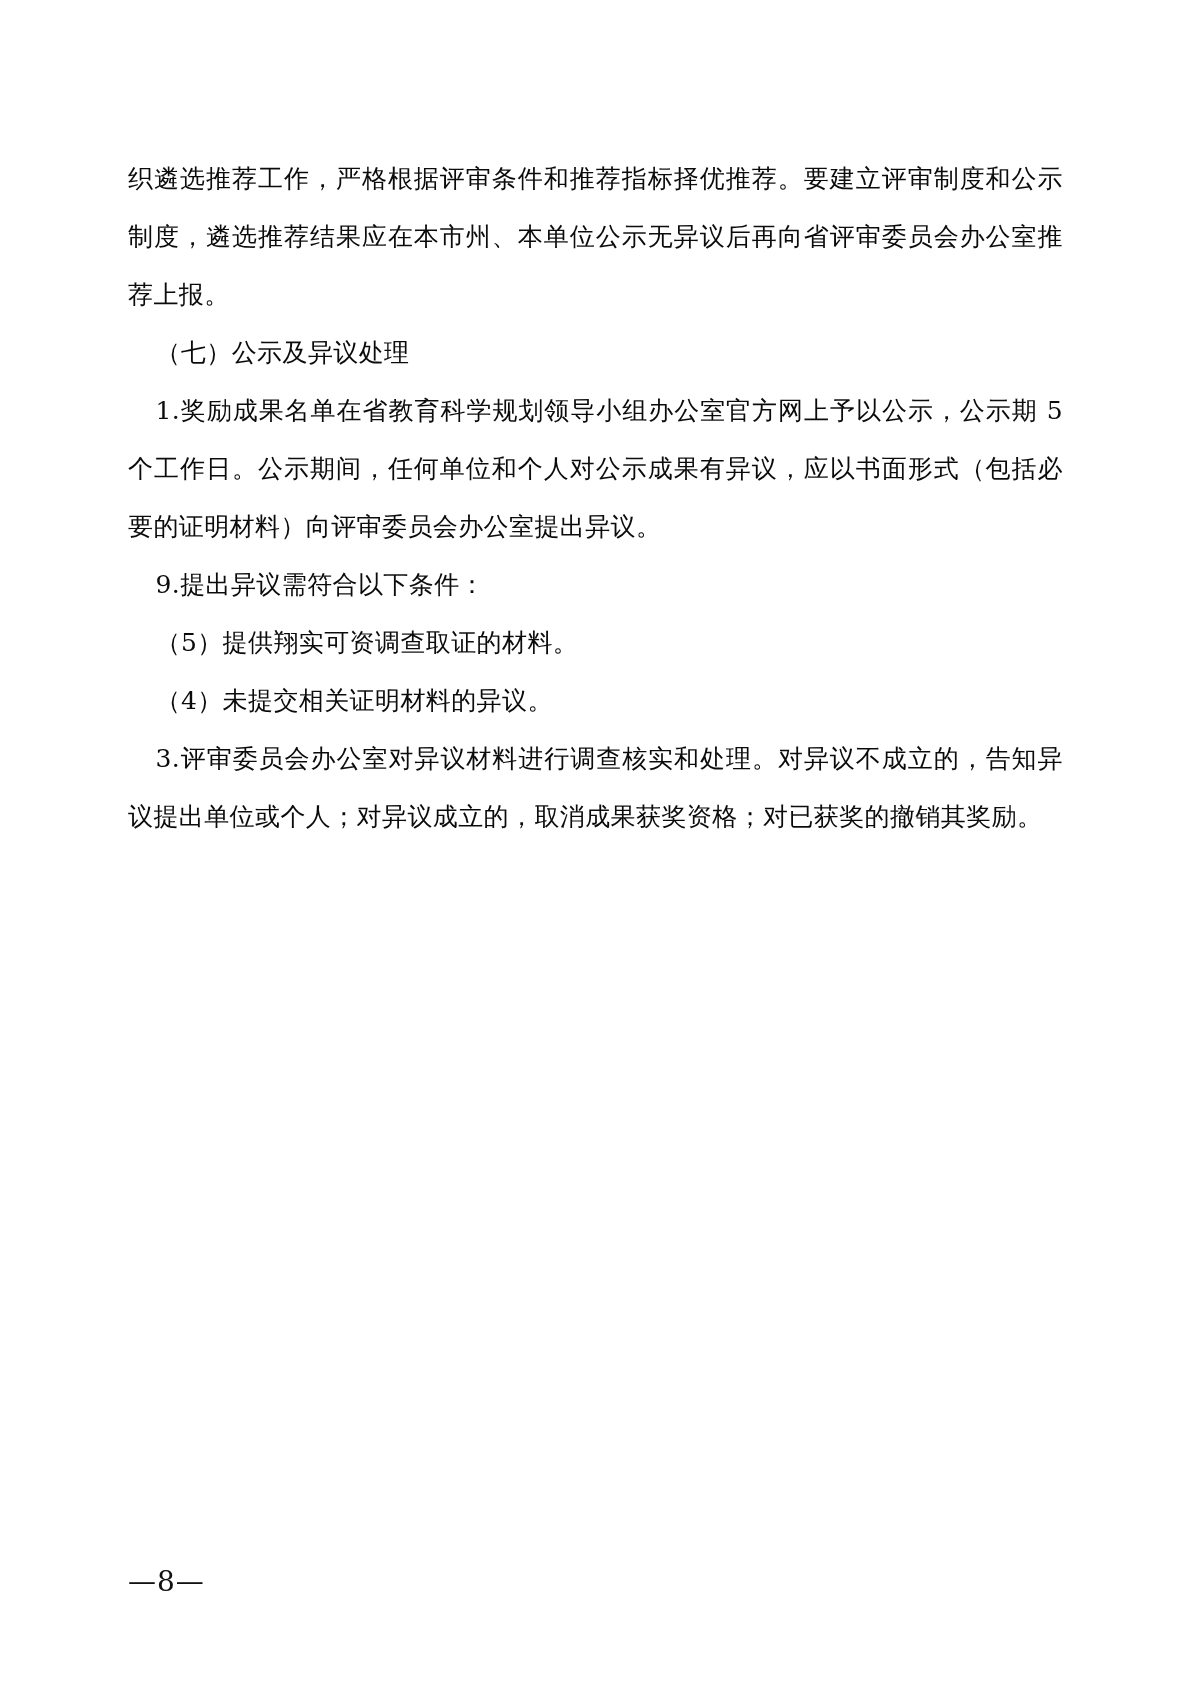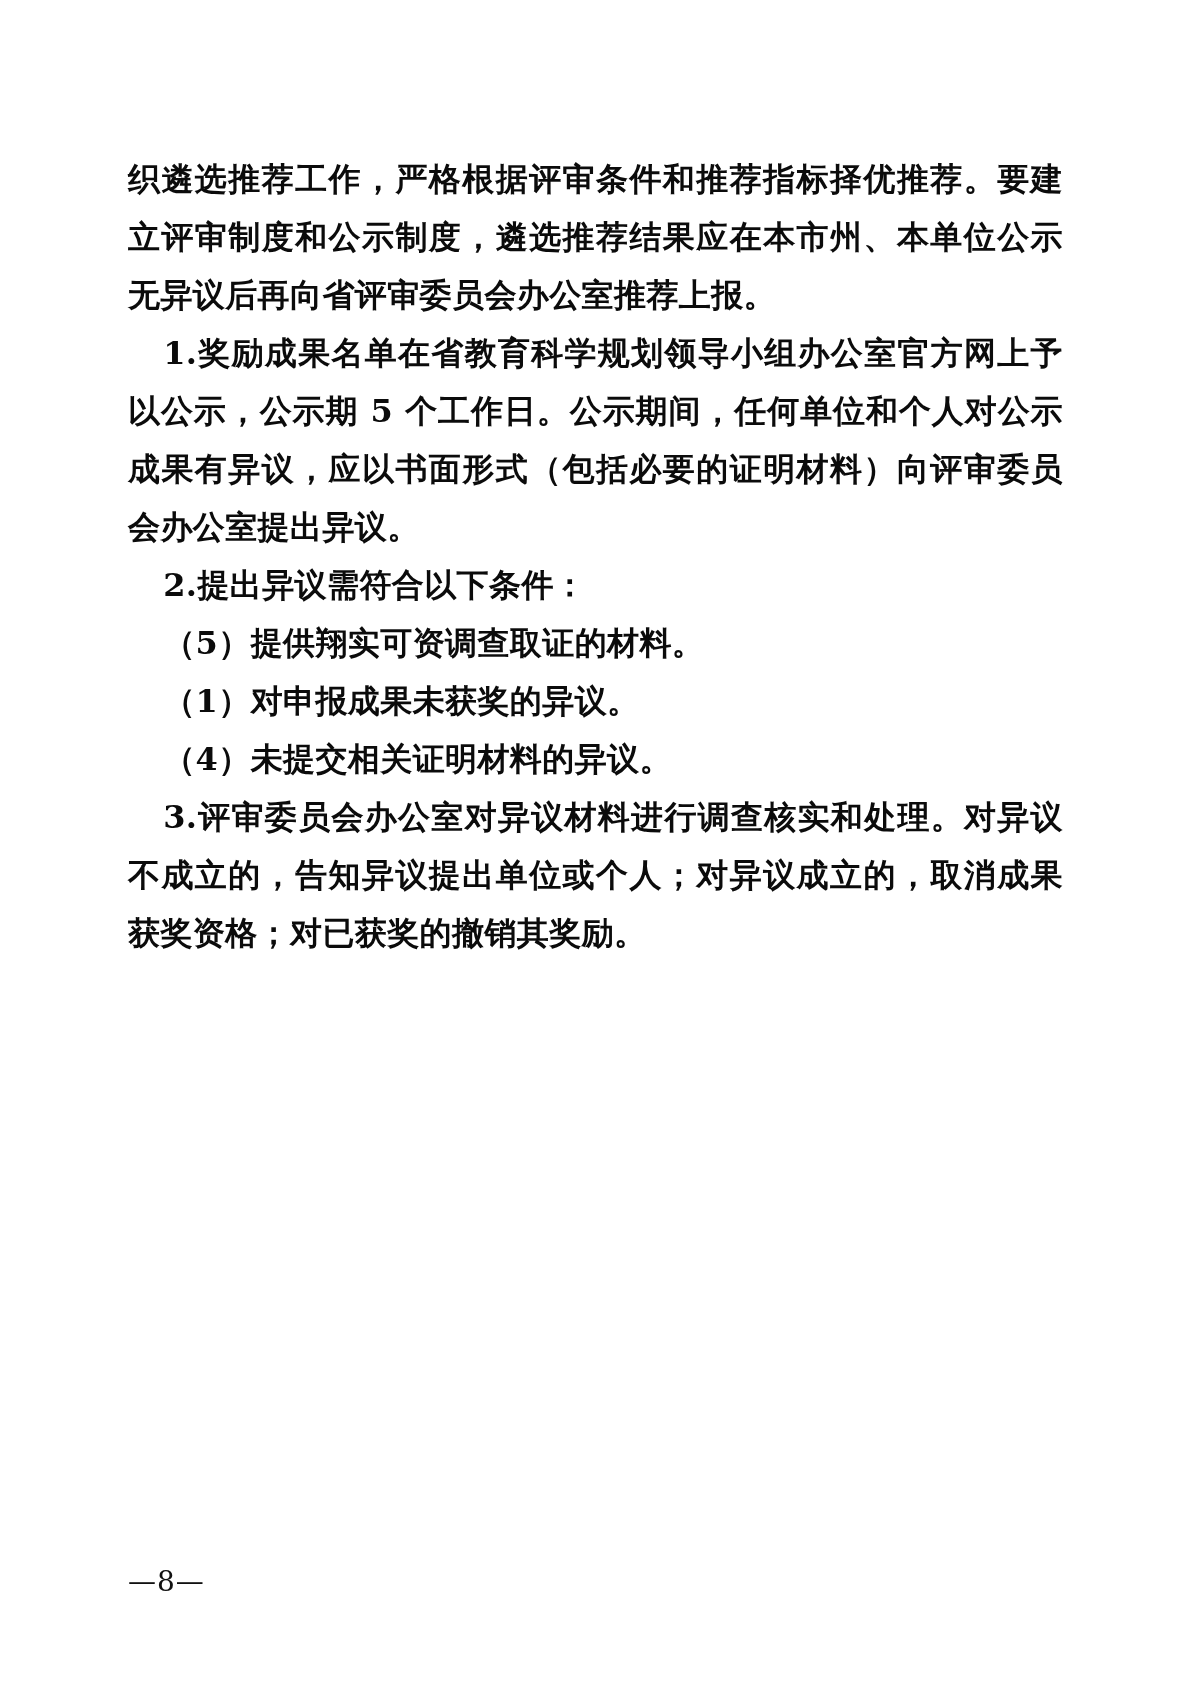--- a/index.html
+++ b/index.html
@@ -18,26 +18,25 @@
   .page {
     position: absolute;
     left: 0;
     top: 0;
     width: 1191px;
     height: 1684px;
     box-sizing: border-box;
     padding: 150px 128px 0 128px;
   }
   .body-text {
-    font-size: 32px;
+    font-size: 25px;
     line-height: 58px;
     letter-spacing: 0.4px;
     text-align: justify;
     text-justify: inter-ideograph;
-    font-weight: bold;
   }
   p.para {
     margin: 0;
     padding: 0;
     text-indent: 0;
   }
   p.indent-small {
     margin: 0;
     padding: 0;
     text-indent: 1.1em;
@@ -51,21 +50,21 @@
     color: #111;
     font-family: "DejaVu Serif", "Liberation Serif", serif;
   }
 </style>
 </head>
 <body>
 
 <div class="page">
   <div class="body-text">
     <p class="para">织遴选推荐工作，严格根据评审条件和推荐指标择优推荐。要建立评审制度和公示制度，遴选推荐结果应在本市州、本单位公示无异议后再向省评审委员会办公室推荐上报。</p>
+    <p class="indent-small">（七）公示及异议处理</p>
     <p class="indent-small">1.奖励成果名单在省教育科学规划领导小组办公室官方网上予以公示，公示期 5 个工作日。公示期间，任何单位和个人对公示成果有异议，应以书面形式（包括必要的证明材料）向评审委员会办公室提出异议。</p>
-    <p class="indent-small">2.提出异议需符合以下条件：</p>
+    <p class="indent-small">9.提出异议需符合以下条件：</p>
     <p class="indent-small">（5）提供翔实可资调查取证的材料。</p>
-    <p class="indent-small">（1）对申报成果未获奖的异议。</p>
     <p class="indent-small">（4）未提交相关证明材料的异议。</p>
     <p class="indent-small">3.评审委员会办公室对异议材料进行调查核实和处理。对异议不成立的，告知异议提出单位或个人；对异议成立的，取消成果获奖资格；对已获奖的撤销其奖励。</p>
   </div>
   <div class="footer">—8—</div>
 </div>
 
 </body></html>

